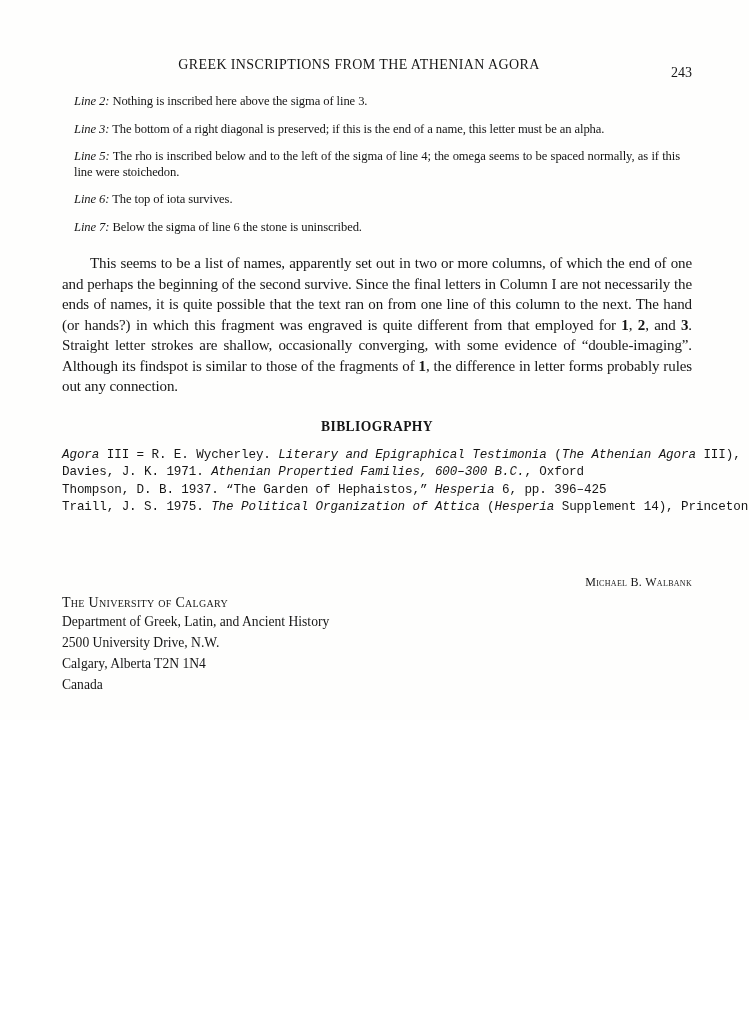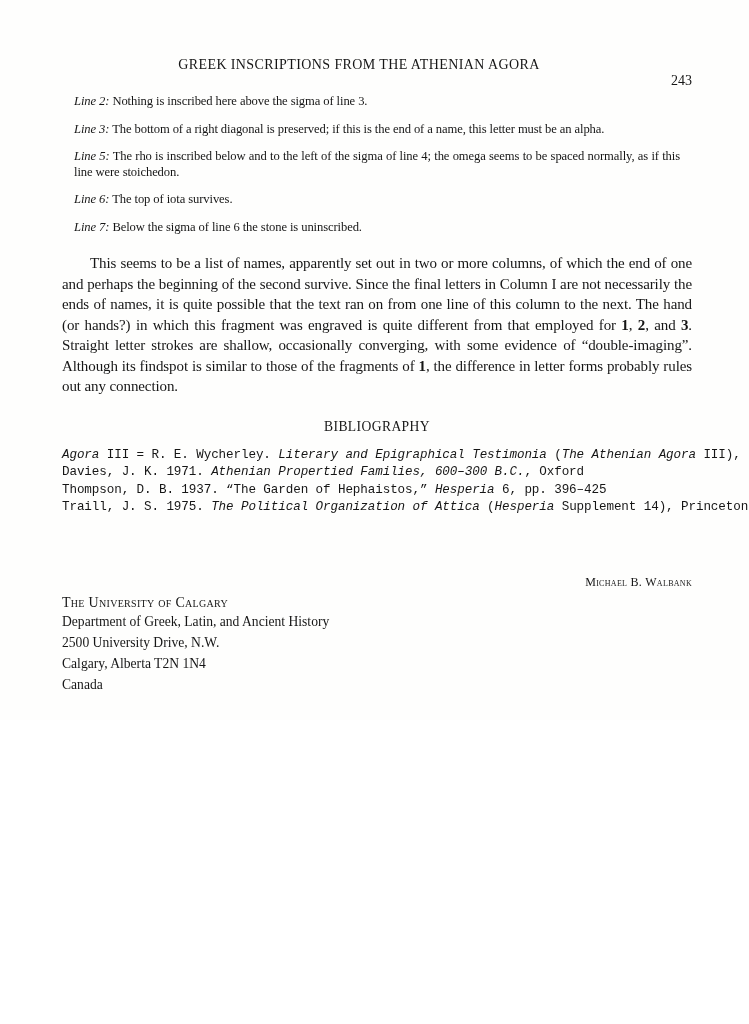--- a/index.html
+++ b/index.html
@@ -21,21 +21,21 @@
   .running-head-row { position: relative; height: 17px; }
   .running-head {
     text-align: center;
     font-size: 14px;
     line-height: 17px;
     letter-spacing: 0.4px;
     transform: translateX(-18px);
   }
   .page-number {
     position: absolute;
-    right: 0; top: 16px;
+    right: 0; top: 8px;
     font-size: 14px;
     line-height: 17px;
   }
 
   
   .notes {
     margin-top: 21px;
     font-size: 12.6px;
     line-height: 15.5px;
     text-align: justify;
@@ -51,21 +51,21 @@
     text-align: justify;
     text-indent: 28px;
     letter-spacing: -0.1px;
   }
 
   
   .bib-heading {
     margin-top: 21px;
     text-align: center;
     font-size: 13.6px;
-    font-weight: normal;
+    font-weight: bold;
     line-height: 17px;
     letter-spacing: 0.4px;
   }
   .bib {
     margin-top: 12px;
     font-size: 12.6px;
     line-height: 17.5px;
     letter-spacing: -0.1px;
   }
   .bib p { margin: 0; white-space: nowrap; font-family: Liberation Mono, monospace; }

